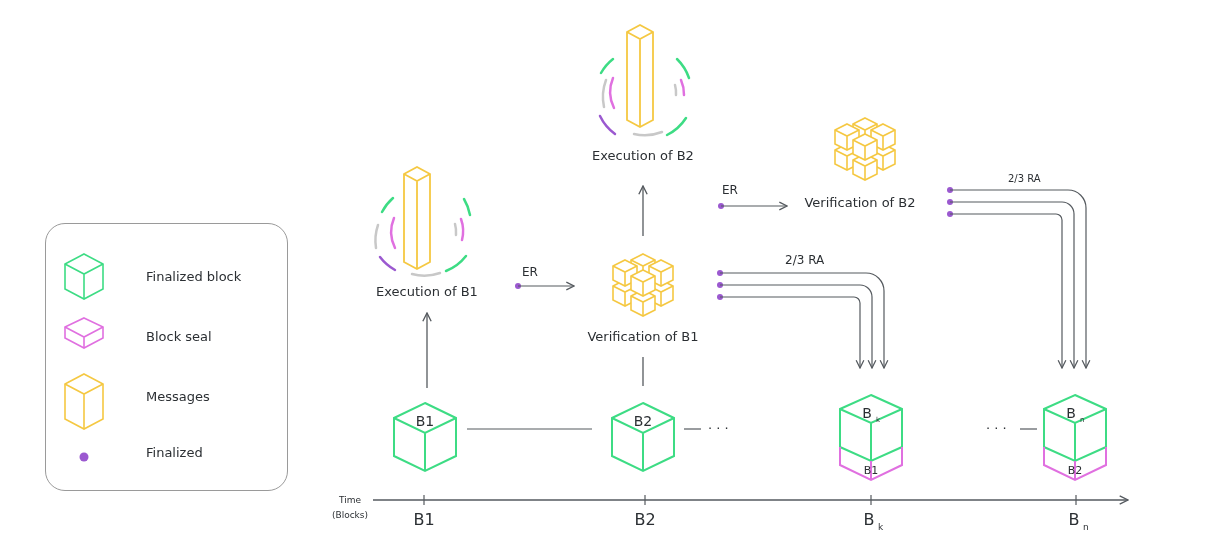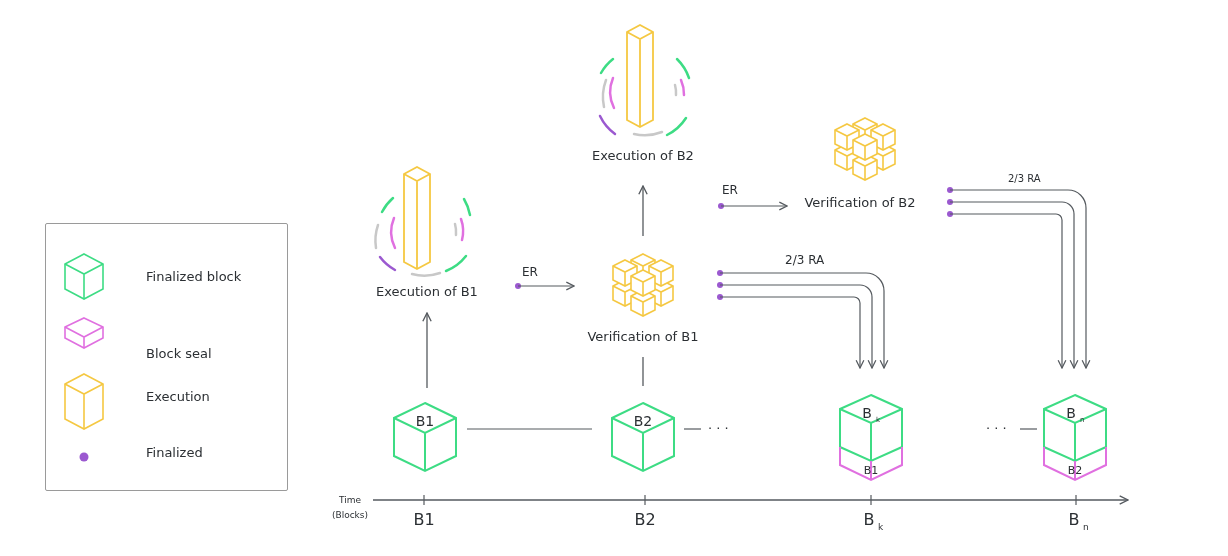--- a/index.html
+++ b/index.html
@@ -1,21 +1,21 @@
 <!DOCTYPE html>
 <html><head>
 <meta charset="utf-8">
 <style>
   html, body { margin:0; padding:0; background:#ffffff; }
   body { width:1228px; height:556px; position:relative; overflow:hidden;
          font-family:"DejaVu Sans", sans-serif; color:#2b2f33; }
   svg#diagram { position:absolute; left:0; top:0; }
   .lbl { font-family:"DejaVu Sans", sans-serif; fill:#2b2f33; }
   .legend-box { position:absolute; left:45px; top:223px; width:243px; height:268px;
-                border:1.5px solid #9a9a9a; border-radius:2px; box-sizing:border-box; }
+                border:1.5px solid #9a9a9a; border-radius:20px; box-sizing:border-box; }
   .legend-item { position:absolute; left:100px; font-size:13px; color:#2b2f33; }
 </style>
 </head>
 <body>
 
 <div class="legend-box">
   <svg width="243" height="268" style="position:absolute;left:0;top:0">
     <g fill="none" stroke="#3ddc84" stroke-width="1.6">
       <path d="M38,30 L57,40 L57,65 L38,75 L19,65 L19,40 Z"></path>
       <path d="M19,40 L38,50 L57,40 M38,50 L38,75"></path>
@@ -24,22 +24,22 @@
       <path d="M38,94 L57,103 L57,114 L38,124 L19,114 L19,103 Z"></path>
       <path d="M19,103 L38,113 L57,103 M38,113 L38,124"></path>
     </g>
     <g fill="none" stroke="#f5c842" stroke-width="1.6">
       <path d="M38,150 L57,160 L57,195 L38,205 L19,195 L19,160 Z"></path>
       <path d="M19,160 L38,170 L57,160 M38,170 L38,205"></path>
     </g>
     <circle cx="38" cy="233" r="4.5" fill="#9b59d0"></circle>
   </svg>
   <div class="legend-item" style="top:45px">Finalized block</div>
-  <div class="legend-item" style="top:122px">Block seal</div>
-  <div class="legend-item" style="top:165px">Execution</div>
+  <div class="legend-item" style="top:105px">Block seal</div>
+  <div class="legend-item" style="top:165px">Messages</div>
   <div class="legend-item" style="top:221px">Finalized</div>
 </div>
 
 <svg id="diagram" width="1228" height="556" xmlns="http://www.w3.org/2000/svg">
   <defs>
     <marker id="arr" viewBox="0 0 10 10" refX="9" refY="5" markerWidth="8" markerHeight="8" orient="auto-start-reverse">
       <path d="M1,1 L9,5 L1,9" fill="none" stroke="#555a5f" stroke-width="1.3"></path>
     </marker>
     <g id="tower">
       <path d="M0,0 L13,-7 L26,0 L26,88 L13,95 L0,88 Z" fill="none" stroke="#f5c842" stroke-width="1.8"></path>

